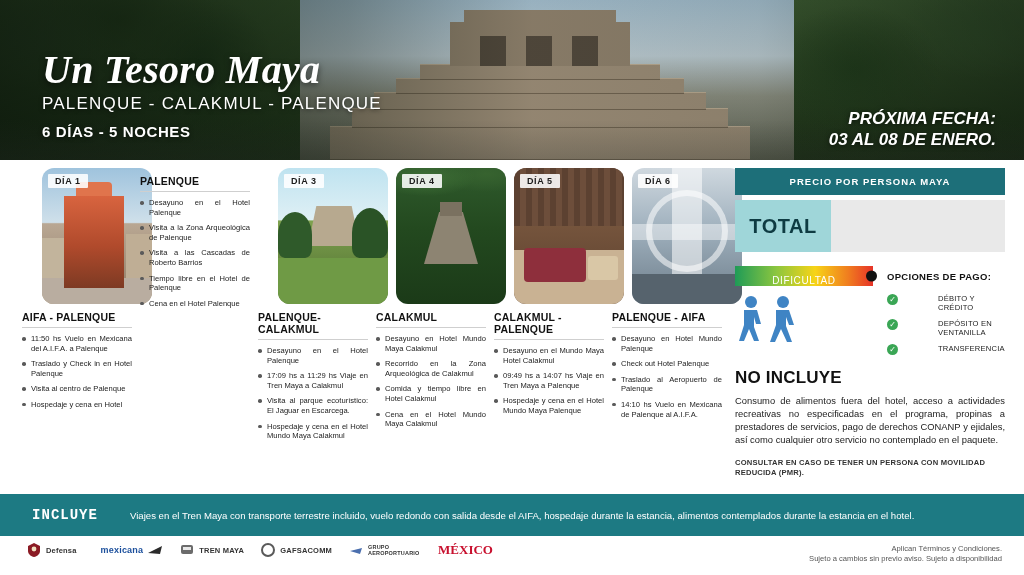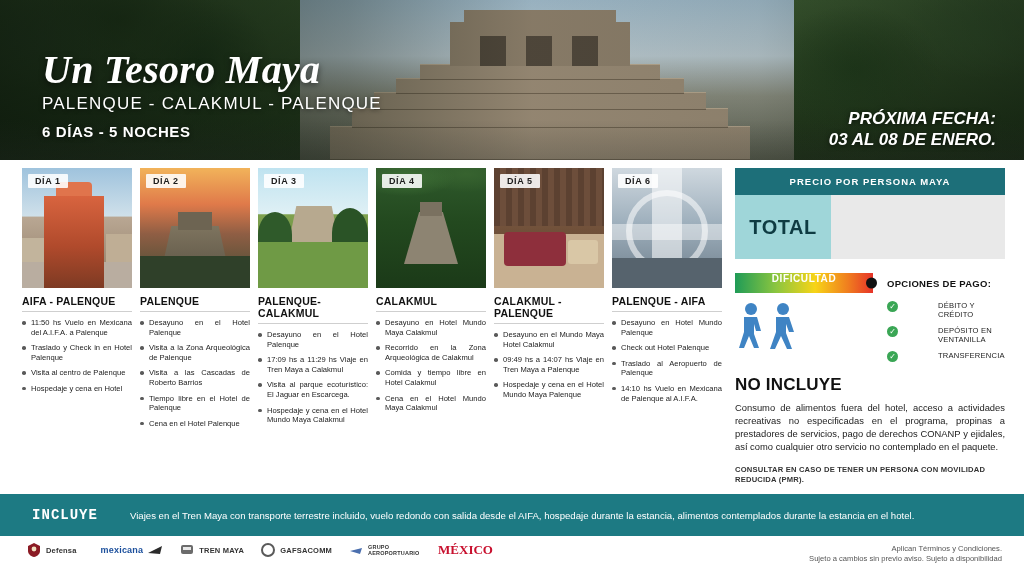--- a/index.html
+++ b/index.html
@@ -71,21 +71,21 @@
   .hero-date {
     position:absolute; right:28px; top:108px; text-align:right; color:#fff;
     font-style:italic; font-weight:bold; font-size:17px; line-height:21px;
     text-shadow:0 1px 5px rgba(0,0,0,.65);
   }
 
   
   .days { position:absolute; left:22px; top:168px; width:700px; height:300px; display:flex; gap:8px; }
   .day-col { width:110px; position:relative; }
   .day-photo {
-    width:110px; height:120px; position:relative; overflow:hidden; border-radius:0;
+    width:110px; height:136px; position:relative; overflow:hidden; border-radius:12px;margin-left:20px;
   }
   .day-badge {
     position:absolute; left:6px; top:6px; z-index:3;
     background:rgba(255,255,255,.88); color:#1b1b1b;
     font-size:9px; font-weight:bold; letter-spacing:.6px;
     padding:2px 7px; border-radius:1px;
   }
   .day-title {
     margin-top:7px; font-size:10.5px; font-weight:bold; color:#111;
     letter-spacing:.2px; line-height:12px; text-transform:uppercase;
@@ -147,34 +147,34 @@
   .ph6 .d3{position:absolute;left:14px;top:22px;width:82px;height:82px;
     border:6px solid rgba(255,255,255,.55); border-radius:50%;}
   .ph6 .d4{position:absolute;left:0;bottom:0;width:110px;height:30px;background:#56636d;}
 
   
   .right { position:absolute; left:735px; top:168px; width:270px; }
   .price-header {
     background:#1d6f79; color:#fff; text-align:center;
     font-size:9.5px; font-weight:bold; letter-spacing:1px; padding:8px 0;
   }
-  .price-row { display:flex; height:64px; }
+  .price-row { display:flex; height:52px; margin-top:5px; }
   .price-total {
     width:96px; background:#9fd6d9; color:#0e3b42;
     display:flex; align-items:center; justify-content:center;
     font-size:20px; font-weight:bold; letter-spacing:.5px;
   }
   .price-value { flex:1; background:#e9e9e9; }
 
   .dif-row { display:flex; margin-top:14px; height:20px; }
   .dif-bar {
     width:138px; position:relative;
     background:linear-gradient(90deg,#1f9b57 0%, #8cc63f 30%, #f7d417 58%, #f07d1f 82%, #e63329 100%);
-    color:#fff; font-size:10px; font-weight:bold; letter-spacing:.6px;
-    display:flex; align-items:flex-start; justify-content:center;
+    color:#fff; font-size:10px; font-weight:normal; letter-spacing:.6px;
+    display:flex; align-items:flex-end; justify-content:center;
   }
   .dif-dot { position:absolute; right:-4px; top:50%; transform:translateY(-50%);
     width:11px; height:11px; border-radius:50%; background:#111; }
   .pay-title {
     flex:1; padding-left:14px; color:#111; font-size:9.5px; font-weight:bold; letter-spacing:.3px;
     display:flex; align-items:center;
   }
 
   .dif-body { display:flex; margin-top:8px; }
   .walkers { width:138px; position:relative; height:58px; }
@@ -257,26 +257,20 @@
       <div class="day-rule"></div>
       <ul class="bullets">
         <li>11:50 hs Vuelo en Mexicana del A.I.F.A. a Palenque</li>
         <li>Traslado y Check in en Hotel Palenque</li>
         <li>Visita al centro de Palenque</li>
         <li>Hospedaje y cena en Hotel</li>
       </ul>
     </div>
 
     <div class="day-col">
-      <div class="day-photo ph2">
-        <div class="d1"></div>
-          <div class="d2"></div>
-          <div class="d3"></div>
-        <span class="day-badge">DÍA 2</span>
-      </div>
       <div class="day-title">PALENQUE</div>
       <div class="day-rule"></div>
       <ul class="bullets">
         <li>Desayuno en el Hotel Palenque</li>
         <li>Visita a la Zona Arqueológica de Palenque</li>
         <li>Visita a las Cascadas de Roberto Barrios</li>
         <li>Tiempo libre en el Hotel de Palenque</li>
         <li>Cena en el Hotel Palenque</li>
       </ul>
     </div>

